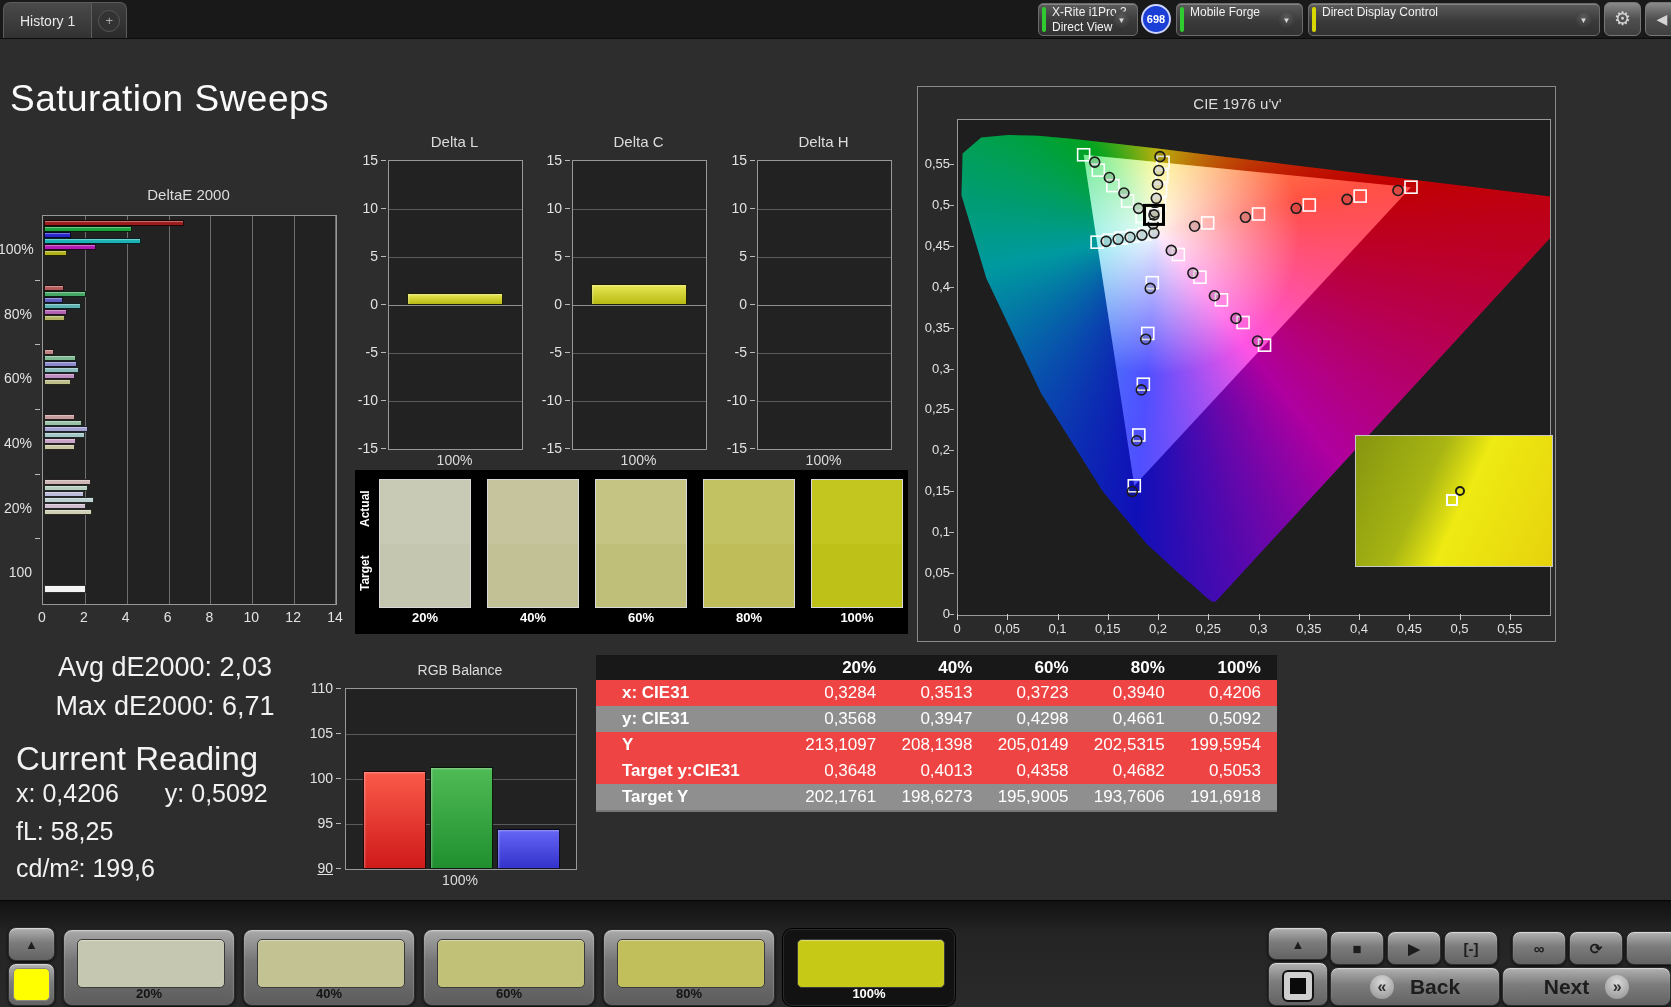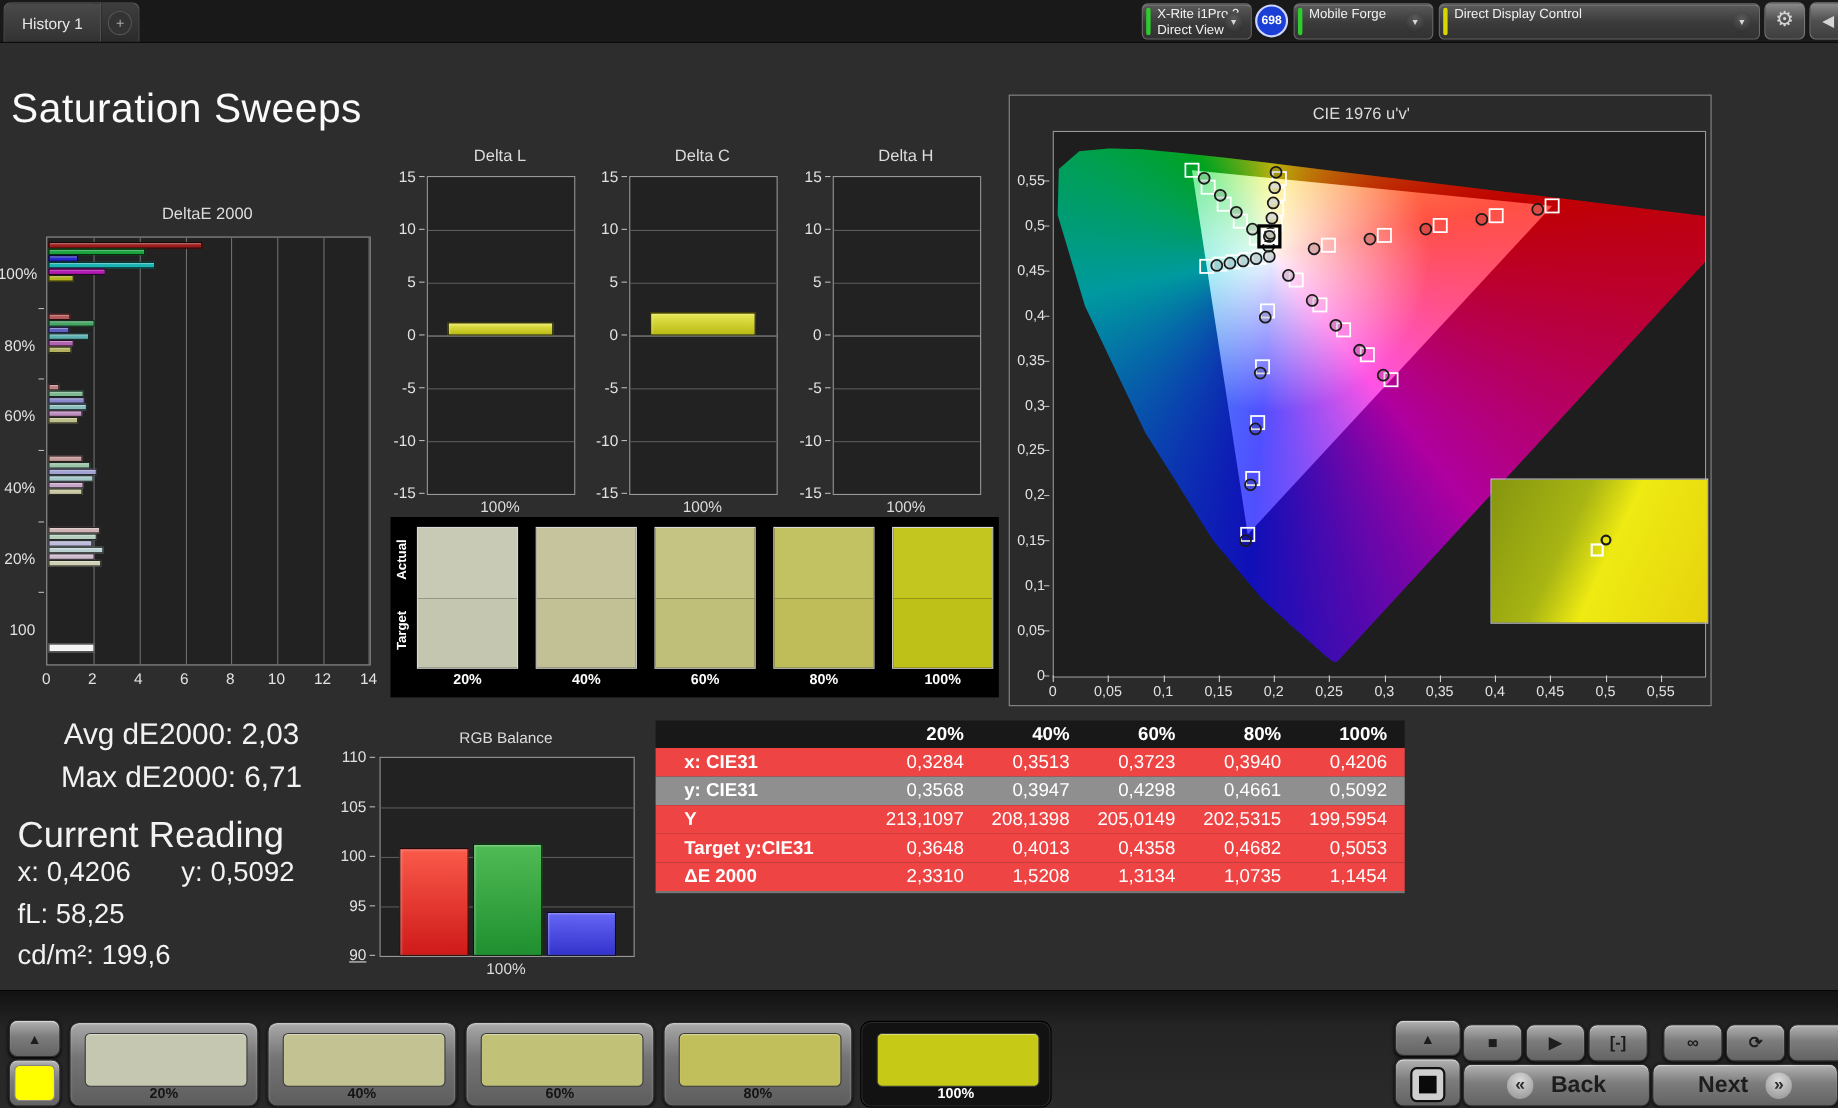--- a/index.html
+++ b/index.html
@@ -539,27 +539,27 @@
       <div class="val">199,5954</div>
     </div>
     <div class="trow r-dark">
       <div class="lbl">Target y:CIE31</div>
       <div class="val">0,3648</div>
       <div class="val">0,4013</div>
       <div class="val">0,4358</div>
       <div class="val">0,4682</div>
       <div class="val">0,5053</div>
     </div>
-    <div class="trow r-dark">
-      <div class="lbl">ΔE 2000</div>
-      <div class="val">2,3310</div>
-      <div class="val">1,5208</div>
-      <div class="val">1,3134</div>
-      <div class="val">1,0735</div>
-      <div class="val">1,1454</div>
+    <div class="trow r-light">
+      <div class="lbl">Target Y</div>
+      <div class="val">202,1761</div>
+      <div class="val">198,6273</div>
+      <div class="val">195,9005</div>
+      <div class="val">193,7606</div>
+      <div class="val">191,6918</div>
     </div>
   </div>
 
 <div id="bbar">
   <div class="bb-btn" id="pat-up"><span>▲</span></div>
   <div class="bb-btn" id="pat-color">
       <div class="fill" id="pat-color-fill" style="background: rgb(255, 255, 0);"></div>
     </div>
   <div class="bb-btn" id="disp-up"><span>▲</span></div>
   <div class="bb-btn" id="disp-square">

